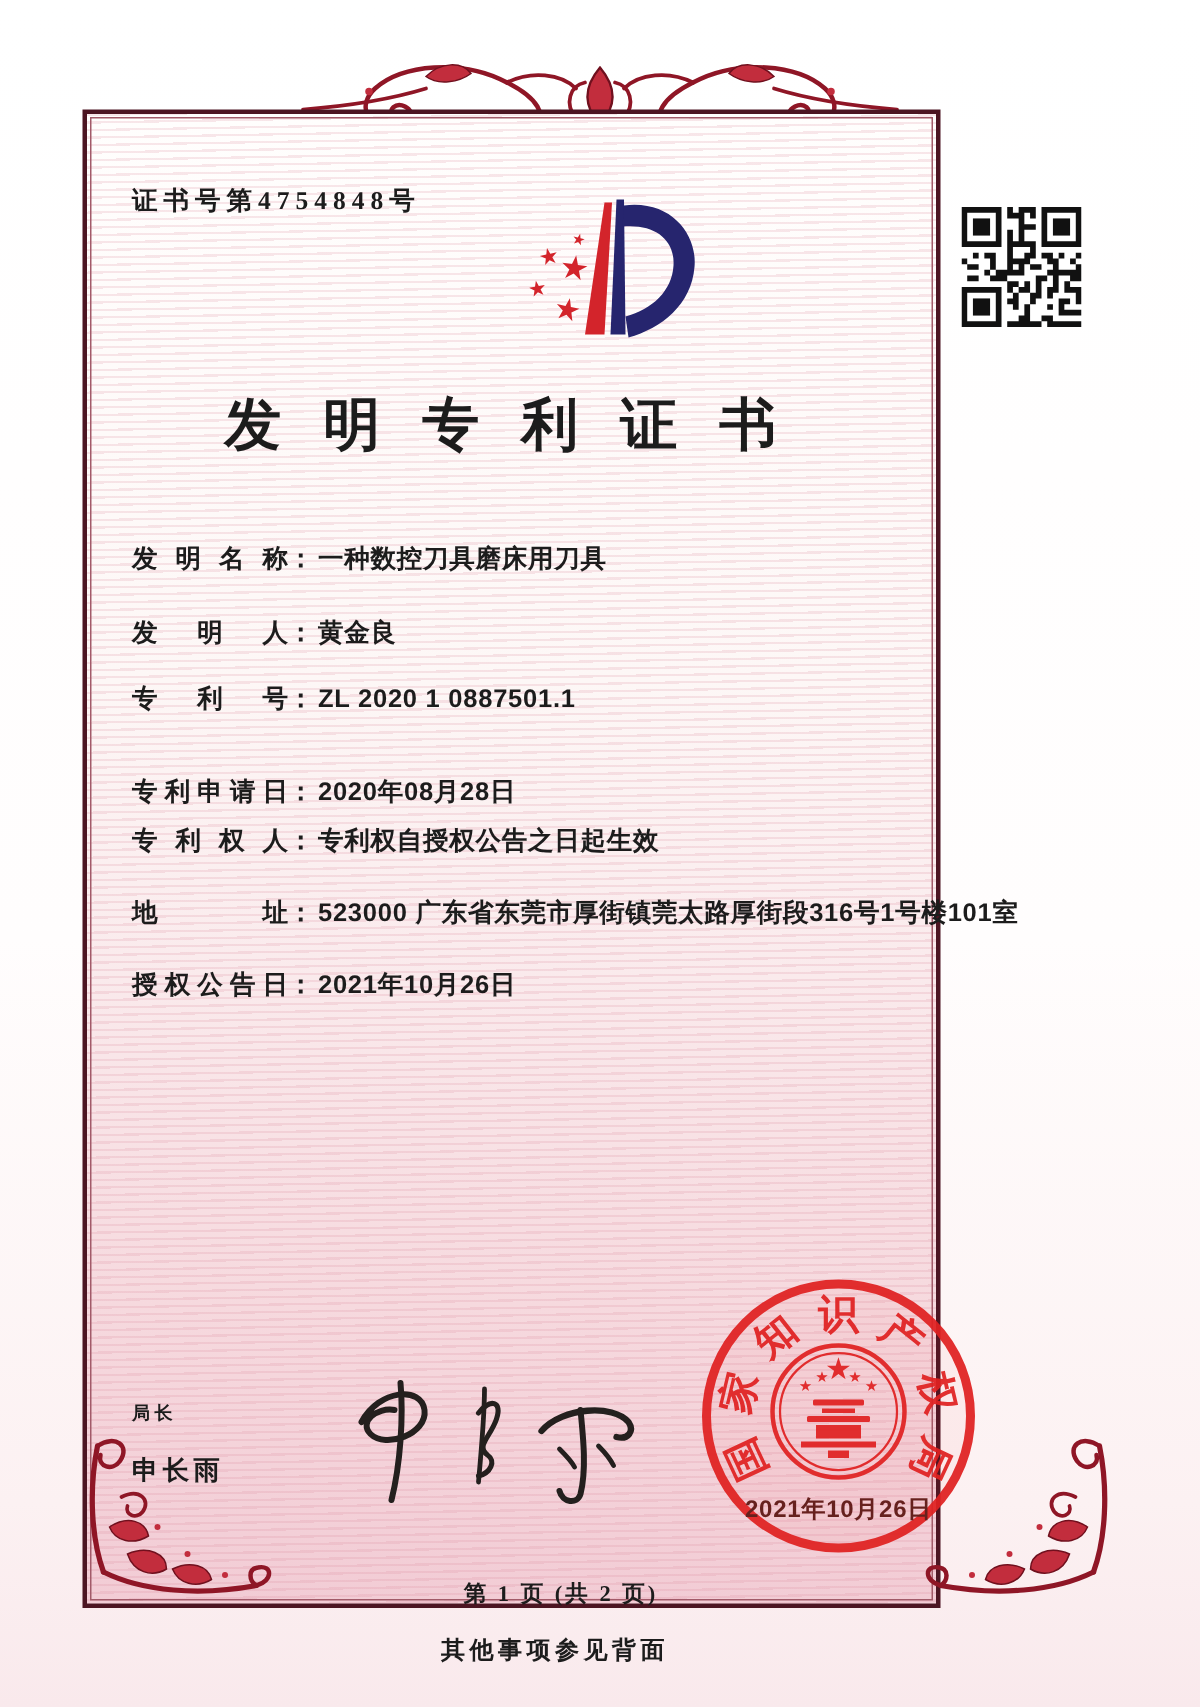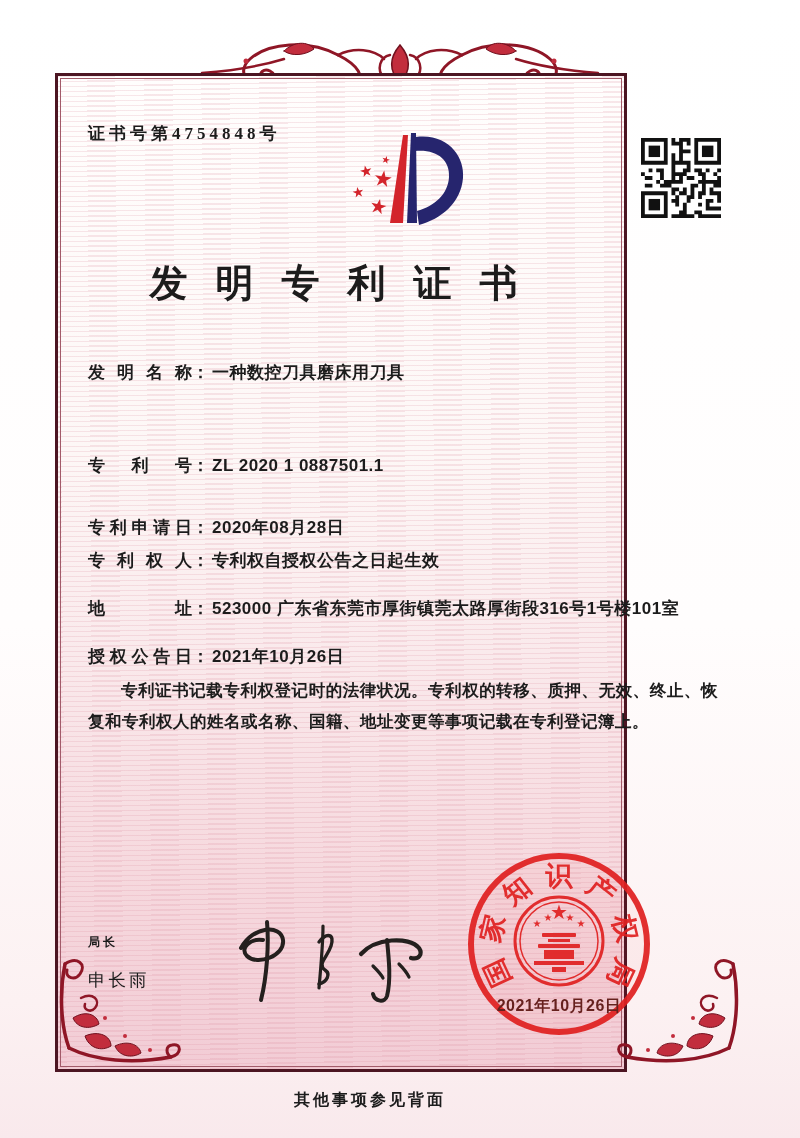--- a/index.html
+++ b/index.html
@@ -32,21 +32,21 @@
   .colon{display:inline-block;width:14px;vertical-align:top;}
   .fvalue{margin-left:6px;letter-spacing:0.5px;}
   .fvalue.wrap{display:inline-block;white-space:normal;width:508px;vertical-align:top;}
   .grant2{position:absolute;left:282px;top:0;}
   .bodytext{
     left:30px;top:600px;width:630px;font-size:16.5px;font-weight:600;
     line-height:1.85;letter-spacing:0.5px;text-align:justify;
   }
   .bodytext p{margin:0;text-indent:2em;}
   .issuer-title{left:30px;top:858px;font-size:12px;font-weight:700;font-family:"Liberation Sans","DejaVu Sans",sans-serif;letter-spacing:3px;}
-  .issuer-name{left:30px;top:892px;font-size:17.5px;font-weight:400;font-family:"Liberation Sans","DejaVu Sans",sans-serif;letter-spacing:3px;}
+  .issuer-name{left:30px;top:892px;font-size:17.5px;font-weight:700;font-family:"Liberation Sans","DejaVu Sans",sans-serif;letter-spacing:3px;}
   .pageind{left:0;top:977px;width:688px;text-align:center;font-size:15px;font-weight:600;letter-spacing:2px;transform:translateX(-28px);}
   .backnote{left:0;top:1090px;width:800px;text-align:center;font-size:16px;font-weight:700;letter-spacing:3px;transform:translateX(-30px);}
   .seal-wrap{left:406px;top:773px;width:190px;height:190px;opacity:0.93;}
   .sig-wrap{left:165px;top:838px;width:205px;height:92px;}
   .logo-wrap{left:295px;top:55px;width:115px;height:100px;}
   .qr-wrap{left:583px;top:62px;width:80px;height:80px;background:#fff;}
   .orn-top{left:188px;top:33px;width:424px;height:72px;}
   .orn-bl{left:55px;top:958px;width:130px;height:115px;}
   .orn-br{left:613px;top:958px;width:130px;height:115px;transform:scaleX(-1);}
   svg{display:block;}
@@ -106,40 +106,42 @@
         <path id="qr-modules" d="M32,0h4v4h-4zM40,0h4v4h-4zM44,0h4v4h-4zM48,0h4v4h-4zM32,4h4v4h-4zM36,4h4v4h-4zM40,4h4v4h-4zM48,4h4v4h-4zM40,8h4v4h-4zM40,12h4v4h-4zM44,12h4v4h-4zM48,12h4v4h-4zM32,16h4v4h-4zM40,16h4v4h-4zM32,20h4v4h-4zM40,20h4v4h-4zM32,24h4v4h-4zM36,24h4v4h-4zM40,24h4v4h-4zM44,24h4v4h-4zM48,24h4v4h-4zM32,28h4v4h-4zM48,28h4v4h-4zM8,32h4v4h-4zM16,32h4v4h-4zM20,32h4v4h-4zM32,32h4v4h-4zM44,32h4v4h-4zM48,32h4v4h-4zM56,32h4v4h-4zM60,32h4v4h-4zM68,32h4v4h-4zM80,32h4v4h-4zM0,36h4v4h-4zM20,36h4v4h-4zM32,36h4v4h-4zM36,36h4v4h-4zM40,36h4v4h-4zM44,36h4v4h-4zM60,36h4v4h-4zM64,36h4v4h-4zM76,36h4v4h-4zM4,40h4v4h-4zM8,40h4v4h-4zM20,40h4v4h-4zM32,40h4v4h-4zM40,40h4v4h-4zM48,40h4v4h-4zM52,40h4v4h-4zM64,40h4v4h-4zM80,40h4v4h-4zM16,44h4v4h-4zM24,44h4v4h-4zM28,44h4v4h-4zM32,44h4v4h-4zM36,44h4v4h-4zM40,44h4v4h-4zM60,44h4v4h-4zM64,44h4v4h-4zM68,44h4v4h-4zM72,44h4v4h-4zM76,44h4v4h-4zM80,44h4v4h-4zM4,48h4v4h-4zM8,48h4v4h-4zM20,48h4v4h-4zM24,48h4v4h-4zM28,48h4v4h-4zM52,48h4v4h-4zM56,48h4v4h-4zM64,48h4v4h-4zM76,48h4v4h-4zM80,48h4v4h-4zM32,52h4v4h-4zM36,52h4v4h-4zM44,52h4v4h-4zM52,52h4v4h-4zM64,52h4v4h-4zM72,52h4v4h-4zM32,56h4v4h-4zM40,56h4v4h-4zM44,56h4v4h-4zM52,56h4v4h-4zM60,56h4v4h-4zM64,56h4v4h-4zM72,56h4v4h-4zM76,56h4v4h-4zM80,56h4v4h-4zM36,60h4v4h-4zM48,60h4v4h-4zM52,60h4v4h-4zM60,60h4v4h-4zM80,60h4v4h-4zM32,64h4v4h-4zM36,64h4v4h-4zM48,64h4v4h-4zM68,64h4v4h-4zM72,64h4v4h-4zM80,64h4v4h-4zM36,68h4v4h-4zM44,68h4v4h-4zM60,68h4v4h-4zM68,68h4v4h-4zM44,72h4v4h-4zM68,72h4v4h-4zM72,72h4v4h-4zM76,72h4v4h-4zM80,72h4v4h-4zM40,76h4v4h-4zM44,76h4v4h-4zM56,76h4v4h-4zM60,76h4v4h-4zM32,80h4v4h-4zM36,80h4v4h-4zM40,80h4v4h-4zM44,80h4v4h-4zM48,80h4v4h-4zM52,80h4v4h-4zM60,80h4v4h-4zM64,80h4v4h-4zM68,80h4v4h-4zM72,80h4v4h-4zM76,80h4v4h-4zM80,80h4v4h-4z"></path>
       </g>
     </svg>
   </div>
 
   <div class="abs title">发明专利证书</div>
 
   <div class="abs frow" style="top:283px">
     <span class="flabel">发明名称</span><span class="colon">：</span><span class="fvalue">一种数控刀具磨床用刀具</span>
   </div>
+  <div class="abs frow" style="top:332px">
+    <span class="flabel">发明人</span><span class="colon">：</span><span class="fvalue">黄金良</span>
+  </div>
   <div class="abs frow" style="top:376px">
     <span class="flabel">专利号</span><span class="colon">：</span><span class="fvalue">ZL 2020 1 0887501.1</span>
   </div>
   <div class="abs frow" style="top:438px">
     <span class="flabel">专利申请日</span><span class="colon">：</span><span class="fvalue">2020年08月28日</span>
   </div>
   <div class="abs frow" style="top:471px">
     <span class="flabel">专利权人</span><span class="colon">：</span><span class="fvalue">专利权自授权公告之日起生效</span>
   </div>
   <div class="abs frow" style="top:519px">
     <span class="flabel">地址</span><span class="colon">：</span><span class="fvalue wrap">523000 广东省东莞市厚街镇莞太路厚街段316号1号楼101室</span>
   </div>
   <div class="abs frow" style="top:567px;width:630px">
     <span>
       <span class="flabel">授权公告日</span><span class="colon">：</span><span class="fvalue">2021年10月26日</span>
     </span>
   </div>
 
   <div class="abs bodytext">
-    <p>专利证书记载专利权登记时的法律状况。专利权的转移、质押、无效、终止、恢复和专利权人的姓名或名称、国籍、地址变更等事项记载在专利登记簿上。</p>
   </div>
 
   <div class="abs issuer-title">局长</div>
   <div class="abs issuer-name">申长雨</div>
 
   <div class="abs sig-wrap">
     <svg width="205" height="92" viewBox="0 0 205 92">
       <g fill="none" stroke="#24201e" stroke-width="4" stroke-linecap="round" stroke-linejoin="round">
         <path d="M18,34 C30,12 58,10 60,26 C62,42 34,52 24,42 C16,34 28,24 40,26"></path>
         <path d="M44,8 C46,30 44,62 38,86"></path>
@@ -179,20 +181,21 @@
         <rect x="84" y="90" width="22" height="3"></rect>
         <rect x="74" y="95" width="42" height="4" rx="1"></rect>
         <rect x="80" y="101" width="30" height="9"></rect>
         <rect x="70" y="112" width="50" height="4"></rect>
         <rect x="88" y="118" width="14" height="5"></rect>
       </g>
       <text x="95" y="162" font-size="16" font-weight="700" fill="#5c1410" text-anchor="middle" letter-spacing="0.5" font-family="'Liberation Sans','DejaVu Sans',sans-serif">2021年10月26日</text>
     </svg>
   </div>
 
+  <div class="abs pageind">第 1 页 (共 2 页)</div>
 </div>
 
 <div class="abs orn-bl">
   <svg width="130" height="115" viewBox="0 0 130 115">
     <g fill="none" stroke="#8f1626" stroke-width="3.5" stroke-linecap="round">
       <path d="M10,6 C4,36 6,68 14,90"></path>
       <path d="M10,6 C22,-2 32,6 25,16 C20,23 10,20 12,12" stroke-width="3"></path>
       <path d="M14,90 C40,103 78,106 116,99"></path>
       <path d="M116,99 C127,96 127,85 117,87 C110,88 111,96 116,99" stroke-width="3"></path>
       <path d="M26,40 C38,34 46,42 40,50 C36,55 28,52 30,46" stroke-width="2.5"></path>

